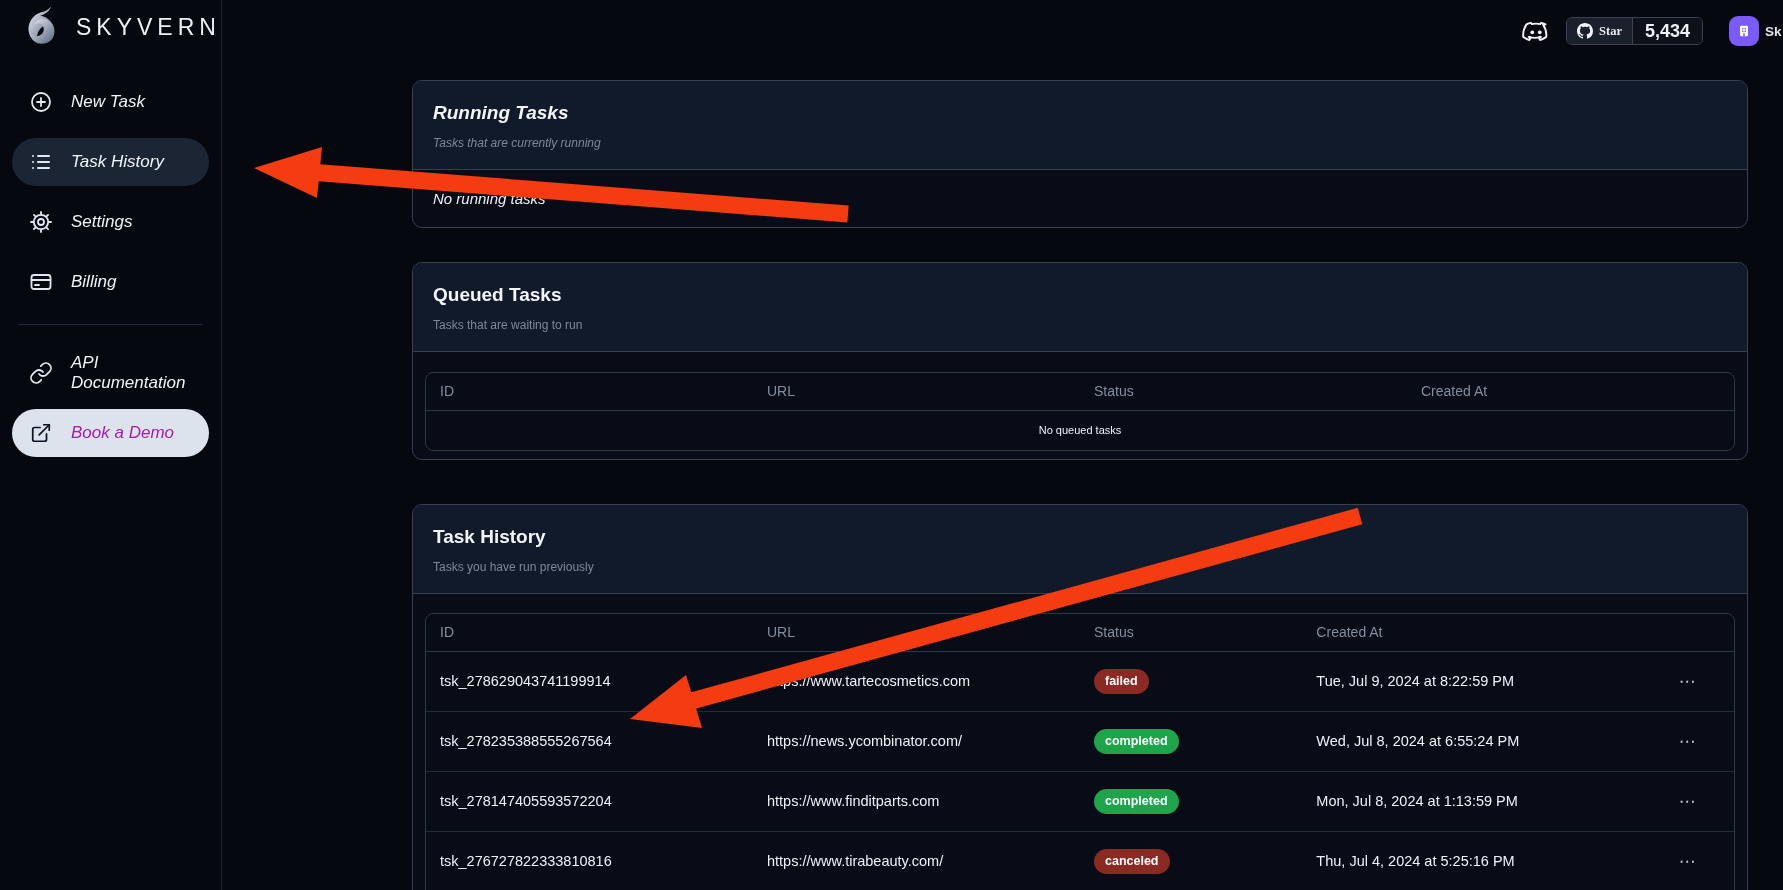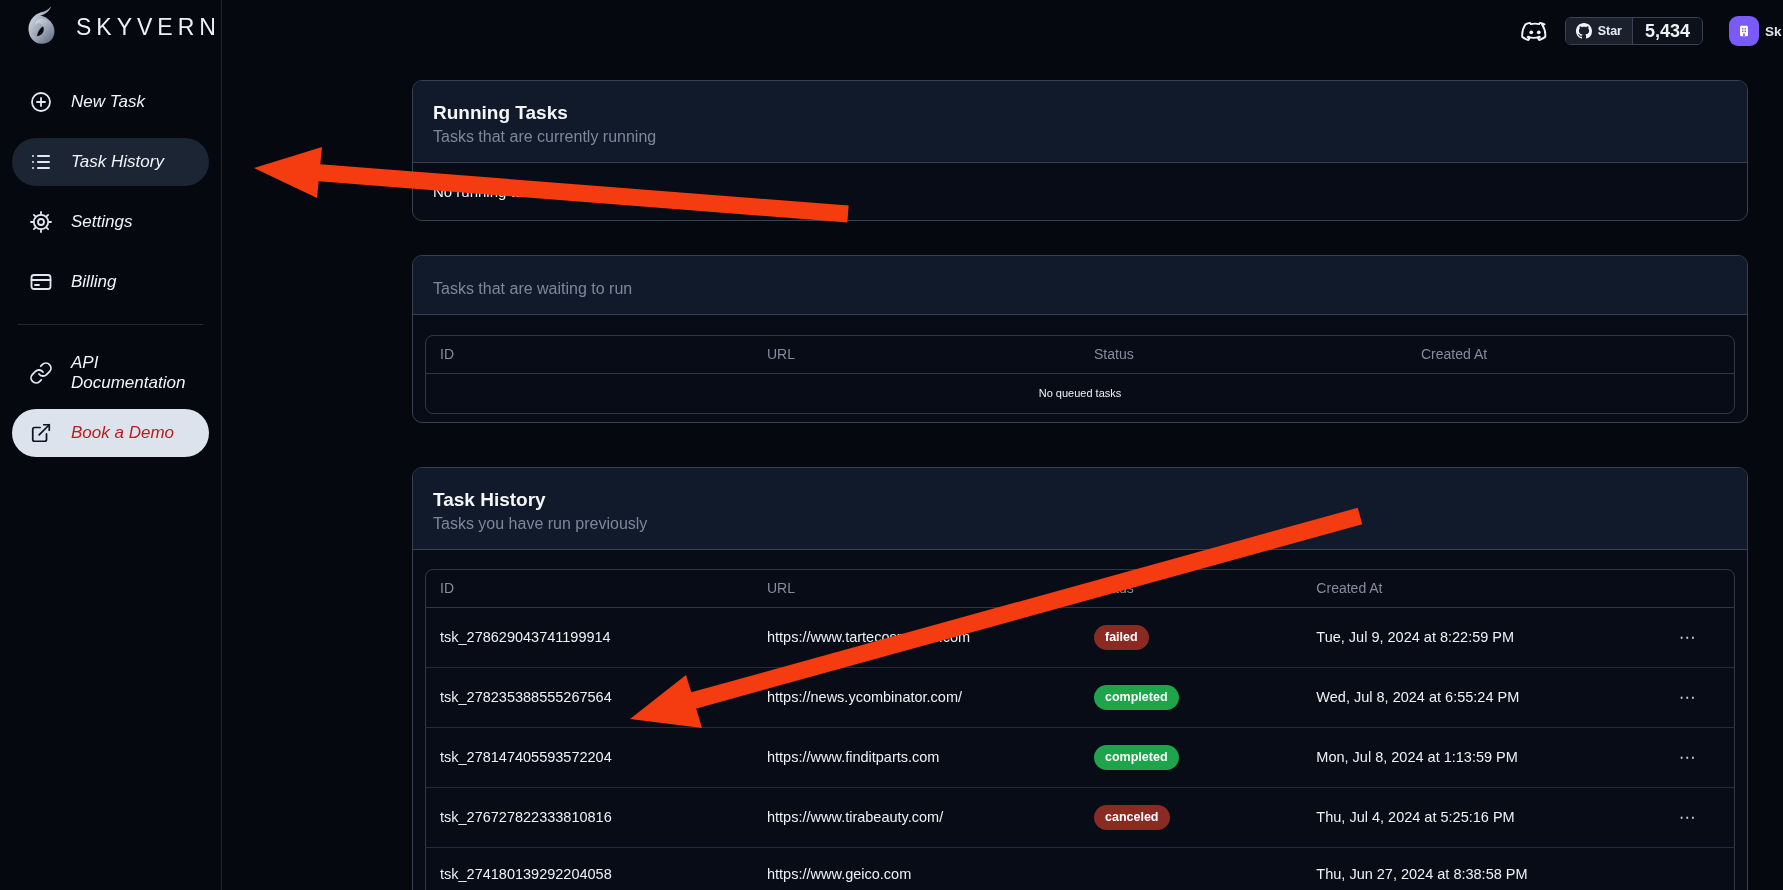--- a/index.html
+++ b/index.html
@@ -24,41 +24,41 @@
 
   
   .sidebar{position:absolute;left:0;top:0;bottom:0;width:222px;border-right:1px solid #1d2636;padding:0 12px;background:var(--page-bg);z-index:2;}
   .logo{display:flex;align-items:center;gap:8px;height:54px;padding:0 4px;cursor:pointer;}
   .brand-name{font-size:23px;letter-spacing:5px;color:#edf1f7;font-weight:400;}
   .nav{margin-top:24px;display:flex;flex-direction:column;gap:12px;font-style:italic;}
   .nav-item{display:flex;align-items:center;gap:18px;height:48px;padding:0 17px;border-radius:26px;font-size:17px;color:#f1f4f8;cursor:pointer;}
   .nav-item.selected{background:#1b2534;}
   .nav-item .icn{display:flex;align-items:center;justify-content:center;width:24px;height:24px;}
   .side-divider{height:1px;background:#222a39;margin:18px 6px 14px;}
-  .nav-item.demo{background:#dde3ed;color:#b91c1c;}
+  .nav-item.demo{background:#dde3ed;color:#a21caf;}
   .icn svg{display:block;}
 
   
   .topbar{position:absolute;top:0;right:-22px;height:62px;display:flex;align-items:center;z-index:5;}
   .discord-btn{margin-right:14px;cursor:pointer;display:flex;}
   .star-btn{display:flex;align-items:stretch;height:28px;border:1px solid #3a4254;border-radius:6px;overflow:hidden;margin-right:26px;cursor:pointer;}
-  .star-left{display:flex;align-items:center;gap:6px;background:#1a212c;padding:0 10px;font-size:12.5px;font-weight:700;color:#e8ecf2;}
+  .star-left{display:flex;align-items:center;gap:6px;background:#1a212c;padding:0 10px;font-size:12.5px;font-weight:700;color:#e8ecf2;font-family:Liberation Serif, serif;}
   .star-count{display:flex;align-items:center;background:#0d1119;border-left:1px solid #3a4254;padding:0 12px;font-size:18px;font-weight:700;color:#eef1f6;}
   .avatar{width:30px;height:30px;border-radius:9px;background:var(--avatar-bg);display:flex;align-items:center;justify-content:center;margin-right:6px;cursor:pointer;}
   .user-name{font-size:13.5px;font-weight:600;color:#dfe4ec;width:40px;white-space:nowrap;overflow:hidden;}
 
   
   .main{margin-left:278px;padding:0 35px 0 134px;}
   .card{border:1px solid var(--card-border);border-radius:10px;background:var(--card-bg);overflow:hidden;}
-  .card-running{margin-top:80px;}
+  .card-running{margin-top:80px;font-style:italic;}
   .card-queued{margin-top:34px;}
   .card-history{margin-top:44px;}
   .card-header{background:var(--card-header-bg);padding:20px 20px 17px;border-bottom:1px solid var(--card-border);}
   .card-title{font-size:19px;font-weight:700;color:#f4f6f9;line-height:23px;}
-  .card-subtitle{font-size:16px;color:var(--text-muted);margin-top:4px;line-height:17px;}
+  .card-subtitle{font-size:12px;color:var(--text-muted);margin-top:11px;line-height:17px;}
   .empty-plain{padding:20px 20px;font-size:15px;color:#edf0f5;}
   .card-body{padding:20px 12px 8px;}
   .card-history .card-body{padding:19px 12px 0;}
   .tbl-wrap{border:1px solid var(--table-border);border-radius:8px;overflow:hidden;}
   table{width:100%;border-collapse:separate;border-spacing:0;table-layout:fixed;}
   th{font-size:14px;font-weight:400;color:var(--th-color);text-align:left;padding:9px 14px;border-bottom:1px solid var(--table-border);line-height:19px;}
   td{font-size:14.5px;color:var(--text-main);padding:17px 14px;line-height:19px;white-space:nowrap;overflow:hidden;}
   .queued-table td{padding:10px 14px;font-size:11px;text-align:center;}
   tr.data-row td{border-top:1px solid var(--row-border);}
   tr.data-row:first-child td{border-top:none;}
@@ -202,20 +202,21 @@
     <section class="card card-running">
       <div class="card-header">
         <div class="card-title">Running Tasks</div>
         <div class="card-subtitle">Tasks that are currently running</div>
       </div>
       <div class="empty-plain">No running tasks</div>
     </section>
 
     <section class="card card-queued">
       <div class="card-header">
+        <div class="card-title">Queued Tasks</div>
         <div class="card-subtitle">Tasks that are waiting to run</div>
       </div>
       <div class="card-body">
         <div class="tbl-wrap">
           <table class="queued-table">
             <colgroup>
                 <col style="width:25%">
                 <col style="width:25%">
                 <col style="width:25%">
                 <col style="width:25%">

